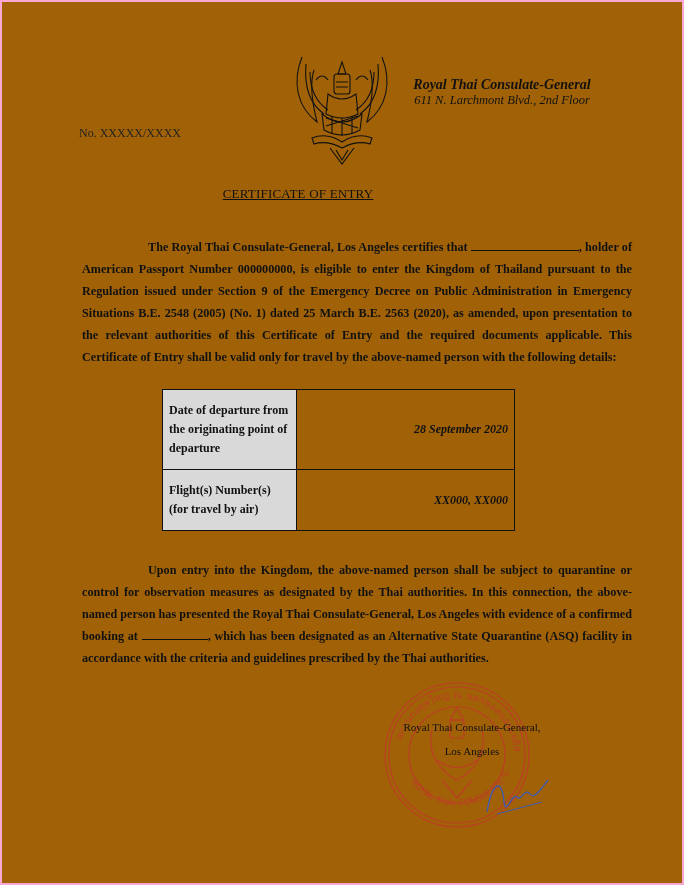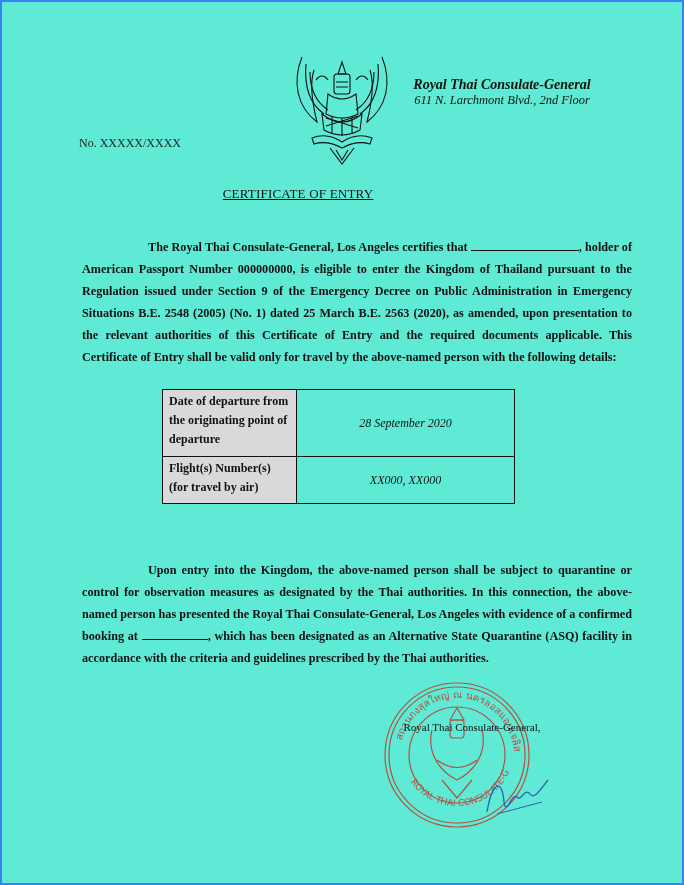--- a/index.html
+++ b/index.html
@@ -1,49 +1,49 @@
 <!DOCTYPE html>
 <html><head>
 <meta charset="utf-8">
 <style>
   html, body { margin:0; padding:0; background:#fff; }
   body { width:684px; height:885px; position:relative; overflow:hidden; }
   .page {
     position:absolute; left:0; top:0; width:680px; height:881px;
-    border:2px solid #3b82f6; background:#5eead4;
+    border:2px solid #f9a8d4; background:#a16207;
     font-family:"Liberation Serif", "DejaVu Serif", serif; color:#111;
   }
   .emblem { position:absolute; left:290px; top:50px; width:100px; height:115px; }
   .letterhead {
     position:absolute; left:395px; top:74px; width:210px; text-align:center;
     font-style:italic; font-size:12.5px; line-height:15px; color:#111;
   }
   .letterhead .org { font-weight:bold; font-size:14px; line-height:17px; }
-  .docno { position:absolute; left:77px; top:134px; font-size:12px; color:#222; }
+  .docno { position:absolute; left:77px; top:124px; font-size:12px; color:#222; }
   .title {
     position:absolute; left:0; width:592px; top:184px; text-align:center;
     font-size:13px; text-decoration:underline; letter-spacing:0.2px;
   }
   .para {
     position:absolute; left:80px; width:550px; font-size:12.2px; line-height:22px;
     text-align:justify; text-align-last:left;font-weight:bold;
   }
   .para .indent { display:inline-block; width:66px; }
   .blank { display:inline-block; border-bottom:1px solid #111; height:11px; vertical-align:baseline; }
   .p1 { top:234px; }
   .p2 { top:557px; }
   table.details {
     position:absolute; left:160px; top:387px; width:353px; border-collapse:collapse;
     font-size:12px;
   }
-  table.details td { border:1.5px solid #111; padding:2px 6px; }
+  table.details td { border:1.5px solid #111; padding:11px 6px; }
   table.details td.label {
     background:#d9d9d9; font-weight:bold; width:121px; line-height:19px; vertical-align:top;
   }
-  table.details td.value { text-align:center; font-style:italic; }
+  table.details td.value { text-align:right; font-style:italic;font-weight:bold; }
   .signature {
     position:absolute; left:370px; top:713px; width:200px; text-align:center;
     font-size:11px; line-height:24px; z-index:2;
   }
   .seal { position:absolute; left:380px; top:678px; width:150px; height:150px; z-index:1; opacity:0.85; }
   .sig-scrawl { position:absolute; left:480px; top:770px; width:70px; height:50px; z-index:3; }
 </style>
 </head>
 <body>
 
@@ -116,20 +116,21 @@
       <path d="M60 100 L75 118 L90 100"></path>
     </g>
     <path id="sealArc" d="M18 75 A57 57 0 0 1 132 75" fill="none"></path>
     <path id="sealArc2" d="M22 90 A57 57 0 0 0 128 90" fill="none"></path>
     <text font-size="10" fill="#c0392b" font-family="DejaVu Sans, sans-serif"><textPath href="#sealArc" startOffset="8%">สถานกงสุลใหญ่ ณ นครลอสแอนเจลิส</textPath></text>
     <text font-size="9" fill="#c0392b" font-family="DejaVu Sans, sans-serif"><textPath href="#sealArc2" startOffset="10%">ROYAL THAI CONSULATE-GENERAL</textPath></text>
   </svg>
 
   <div class="signature">
     <div>Royal Thai Consulate-General,</div>
+    <div>Los Angeles</div>
   </div>
 
   <svg class="sig-scrawl" viewBox="0 0 70 50">
     <path d="M5 40 C10 10,20 5,22 30 C24 45,30 20,35 25 C40 30,42 15,48 22 C52 28,58 18,66 8" fill="none" stroke="#3b5bb5" stroke-width="1.3"></path>
     <path d="M15 42 L60 30" fill="none" stroke="#3b5bb5" stroke-width="1"></path>
   </svg>
 
 </div>
 
 </body></html>

